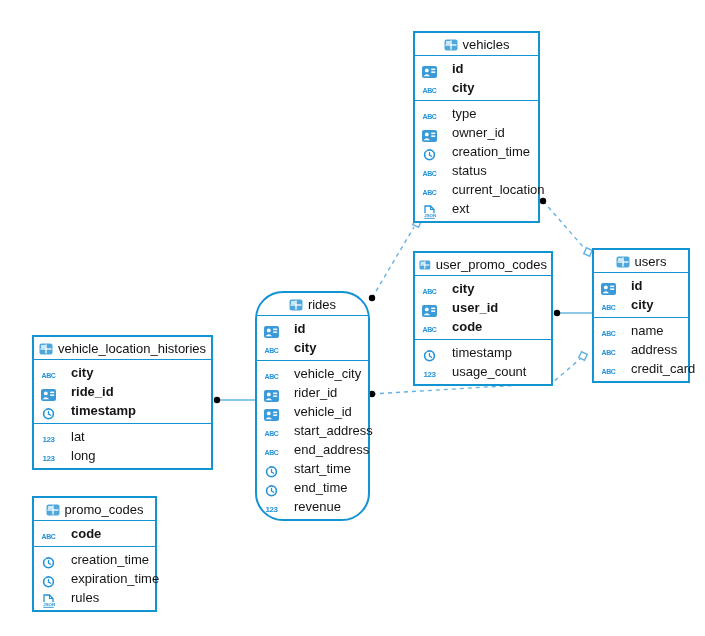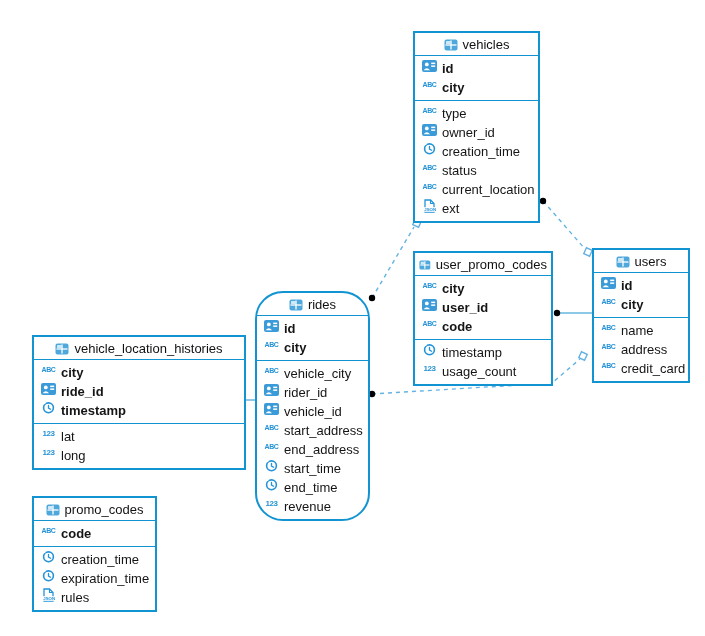--- a/index.html
+++ b/index.html
@@ -6,21 +6,21 @@
     font-family:"Liberation Sans", sans-serif;-webkit-font-smoothing:antialiased;}
   #canvas{position:relative;width:705px;height:636px;background:#ffffff;}
   #wires{position:absolute;left:0;top:0;z-index:1;}
   .table{position:absolute;z-index:2;background:#ffffff;border:2px solid #1394d2;box-sizing:border-box;
     font-size:13px;color:#151515;}
   .tbl-header{display:flex;align-items:center;justify-content:center;gap:5px;height:21px;
     border-bottom:1px solid #1394d2;padding:1px 4px 0 4px;}
   .tbl-title{font-size:13px;color:#111;white-space:nowrap;text-align:right;}
   .sec{padding:3px 0;}
   .sec.keys{border-bottom:1px solid #1394d2;}
-  .row{display:flex;align-items:flex-start;gap:4px;height:19px;padding:0 6px;white-space:nowrap;}
+  .row{display:flex;align-items:flex-end;gap:14px;height:19px;padding:0 6px;white-space:nowrap;}
   .row .fname{line-height:19px;}
   .row.bold .fname{font-weight:700;}
   .ficon{display:inline-flex;align-items:center;justify-content:center;width:17px;min-width:17px;height:13px;}
   .txt-icon{font-size:7px;font-weight:700;color:#2493d8;letter-spacing:-0.4px;line-height:13px;}
   .num-icon{font-size:8px;font-weight:700;color:#2493d8;letter-spacing:-0.4px;line-height:13px;}
   svg text{font-family:"Liberation Sans", sans-serif;}
 </style>
 </head>
 <body>
 
@@ -324,21 +324,21 @@
           <span class="fname">end_time</span>
         </div>
         <div class="row">
           <span class="ficon">
             <span class="num-icon">123</span>
           </span>
           <span class="fname">revenue</span>
         </div>
       </div>
     </div>
-    <div class="table" style="left: 32px; top: 335px; width: 214px;">
+    <div class="table" style="left: 32px; top: 335px; width: 181px;">
       <div class="tbl-header">
         <svg width="14" height="12" viewBox="0 0 14 12">
       <rect x="0.5" y="0.5" width="13" height="11" rx="2" fill="#4fa8dc"></rect>
       <rect x="2" y="2" width="4.4" height="3" rx="0.5" fill="#cfe9f8"></rect>
       <line x1="1.5" y1="6" x2="12.5" y2="6" stroke="#ffffff" stroke-width="1.3"></line>
       <line x1="7" y1="1.5" x2="7" y2="10.5" stroke="#ffffff" stroke-width="1.3"></line>
     </svg>
         <span class="tbl-title">vehicle_location_histories</span>
       </div>
       <div class="sec keys">

